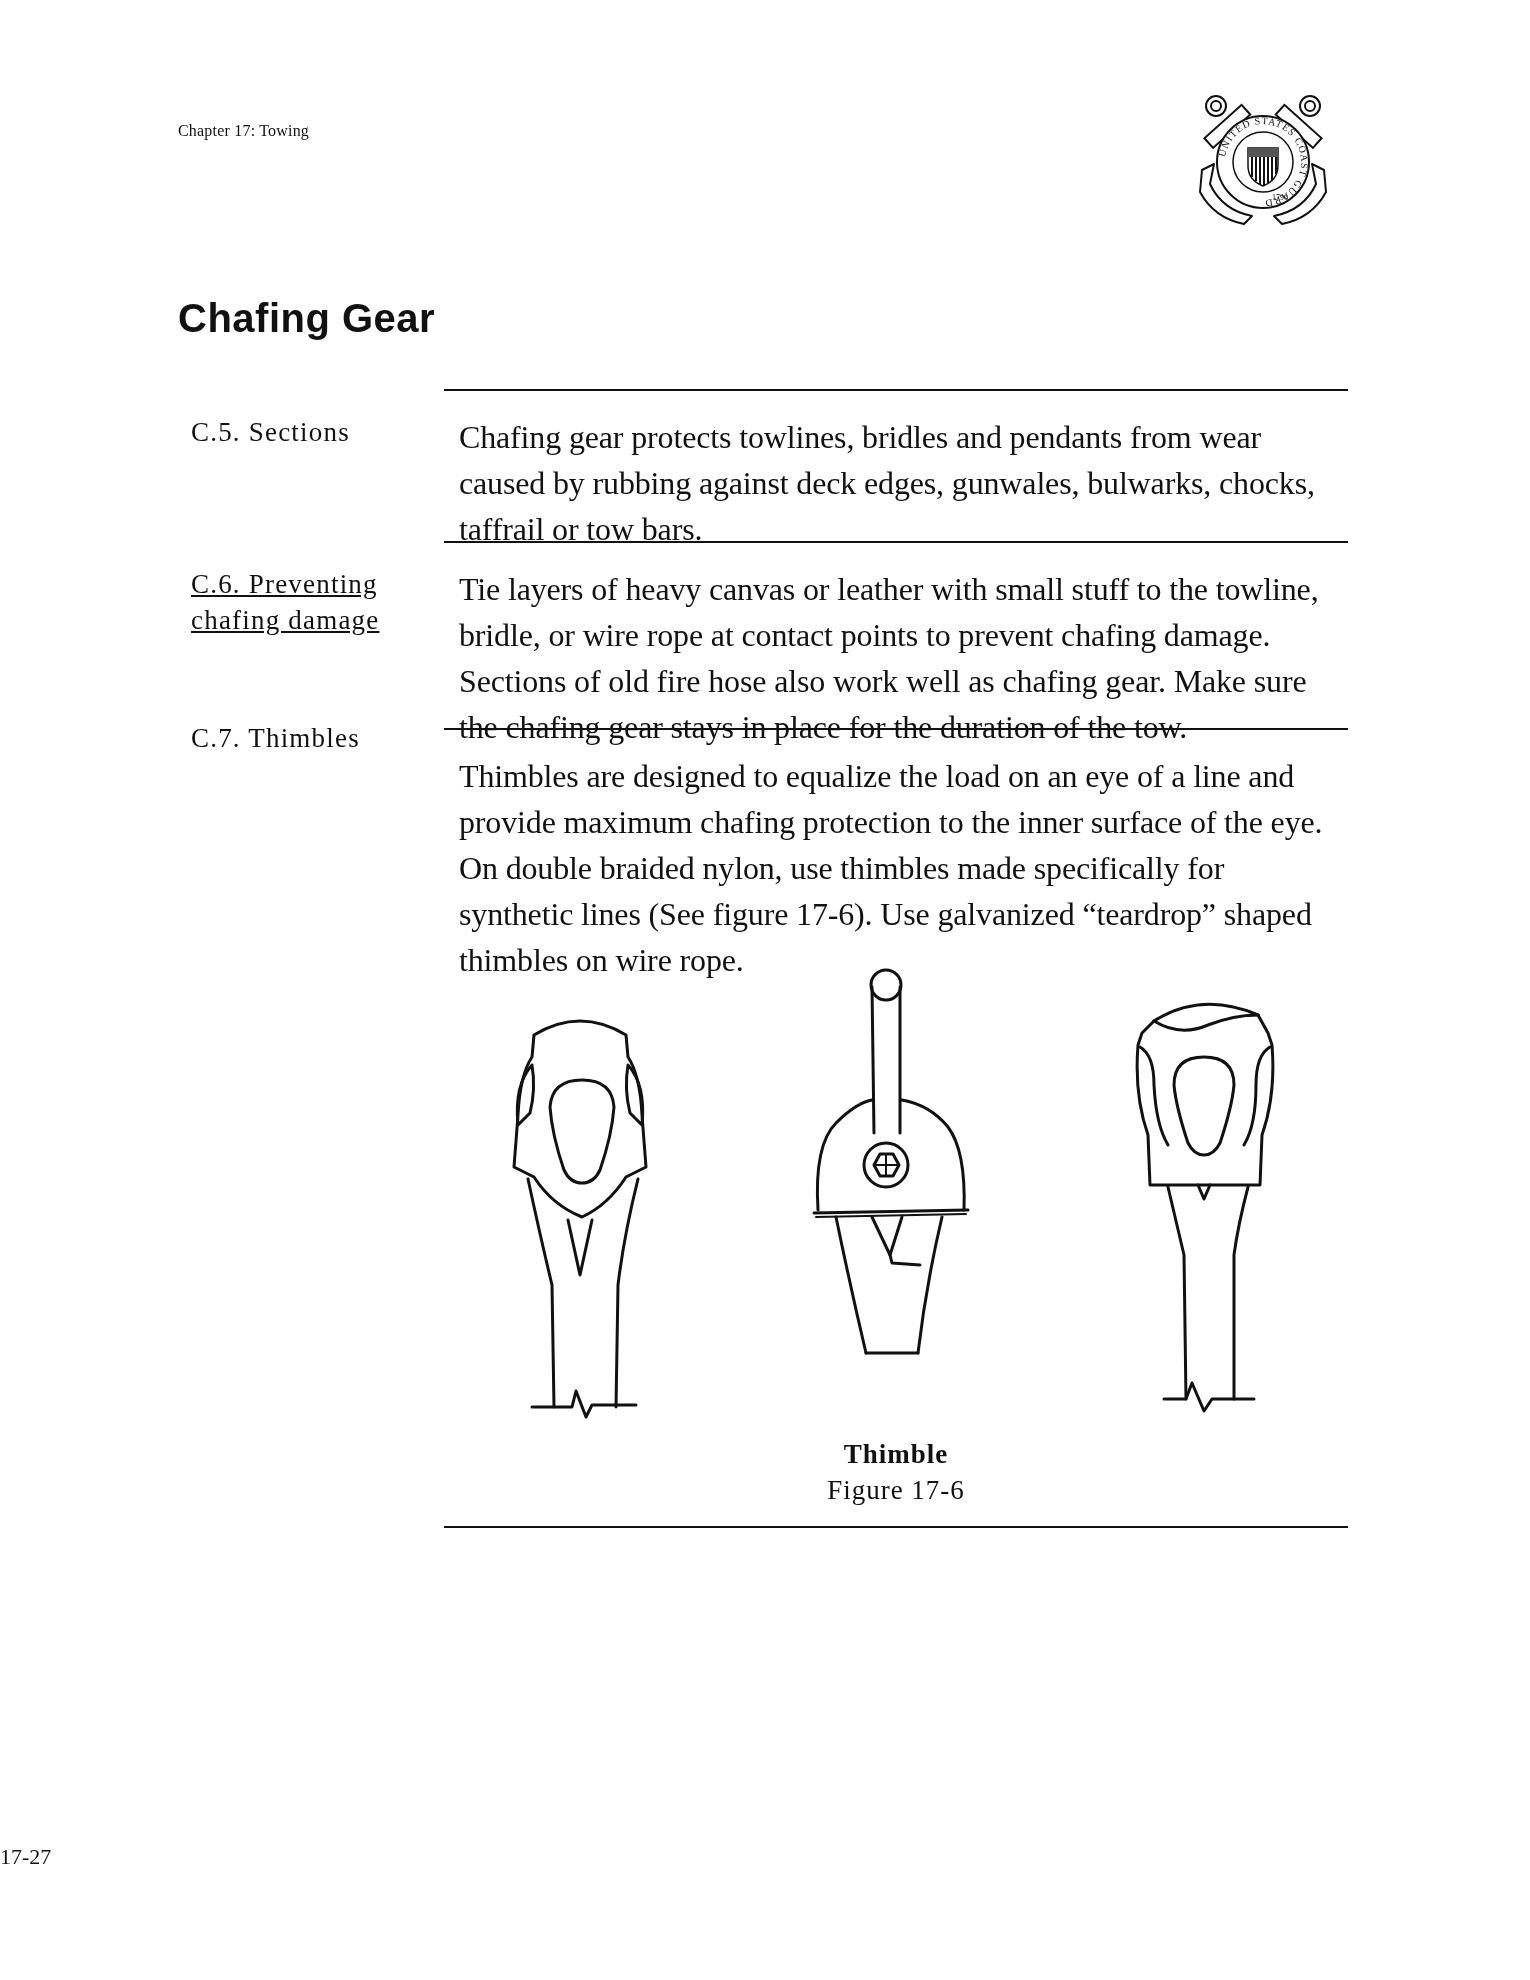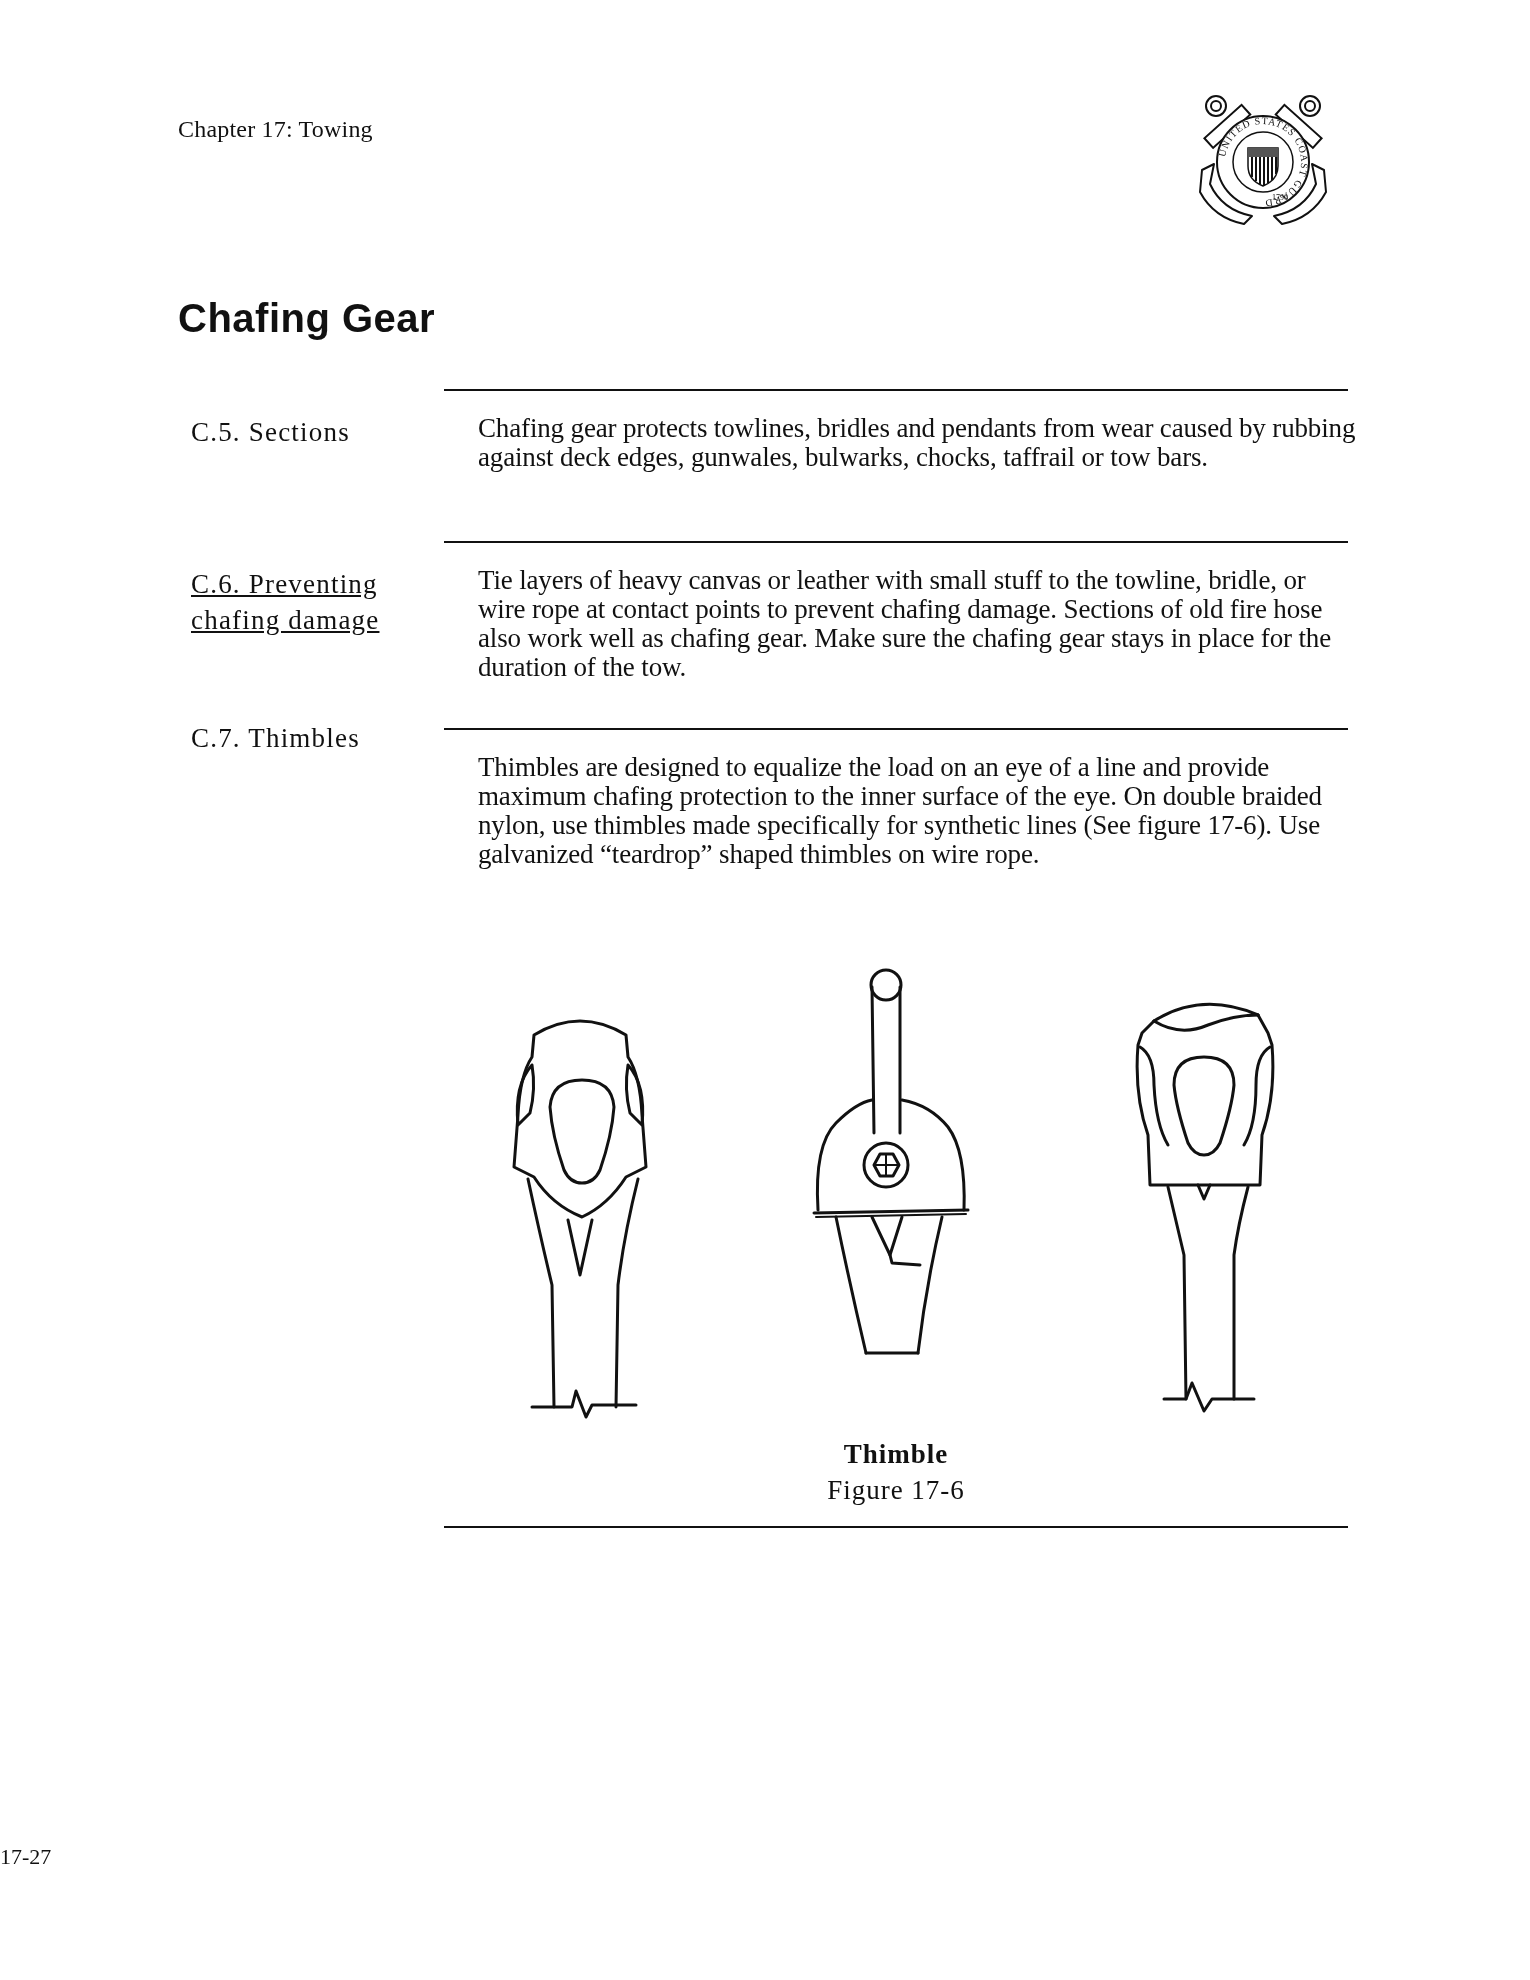--- a/index.html
+++ b/index.html
@@ -11,22 +11,22 @@
       width: 1530px;
       height: 1980px;
       position: relative;
       overflow: hidden;
       color: #111111;
       font-family: "Liberation Serif", "DejaVu Serif", serif;
     }
     .running-header {
       position: absolute;
       left: 178px;
-      top: 116px;
-      font-size: 24px;
+      top: 122px;
+      font-size: 16px;
       letter-spacing: 0.2px;
     }
     .seal {
       position: absolute;
       left: 1192px;
       top: 88px;
       width: 142px;
       height: 140px;
     }
     .section-title {
@@ -49,24 +49,24 @@
     .row-label {
       position: absolute;
       left: 191px;
       font-size: 27px;
       line-height: 36px;
       letter-spacing: 1.2px;
       white-space: nowrap;
     }
     .row-body {
       position: absolute;
-      left: 478px;
+      left: 459px;
       width: 880px;
-      font-size: 27px;
-      line-height: 29px;
+      font-size: 32px;
+      line-height: 46px;
       letter-spacing: -0.15px;
     }
     .figure {
       position: absolute;
       left: 470px;
       top: 955px;
       width: 860px;
       height: 490px;
     }
     .figure svg {

